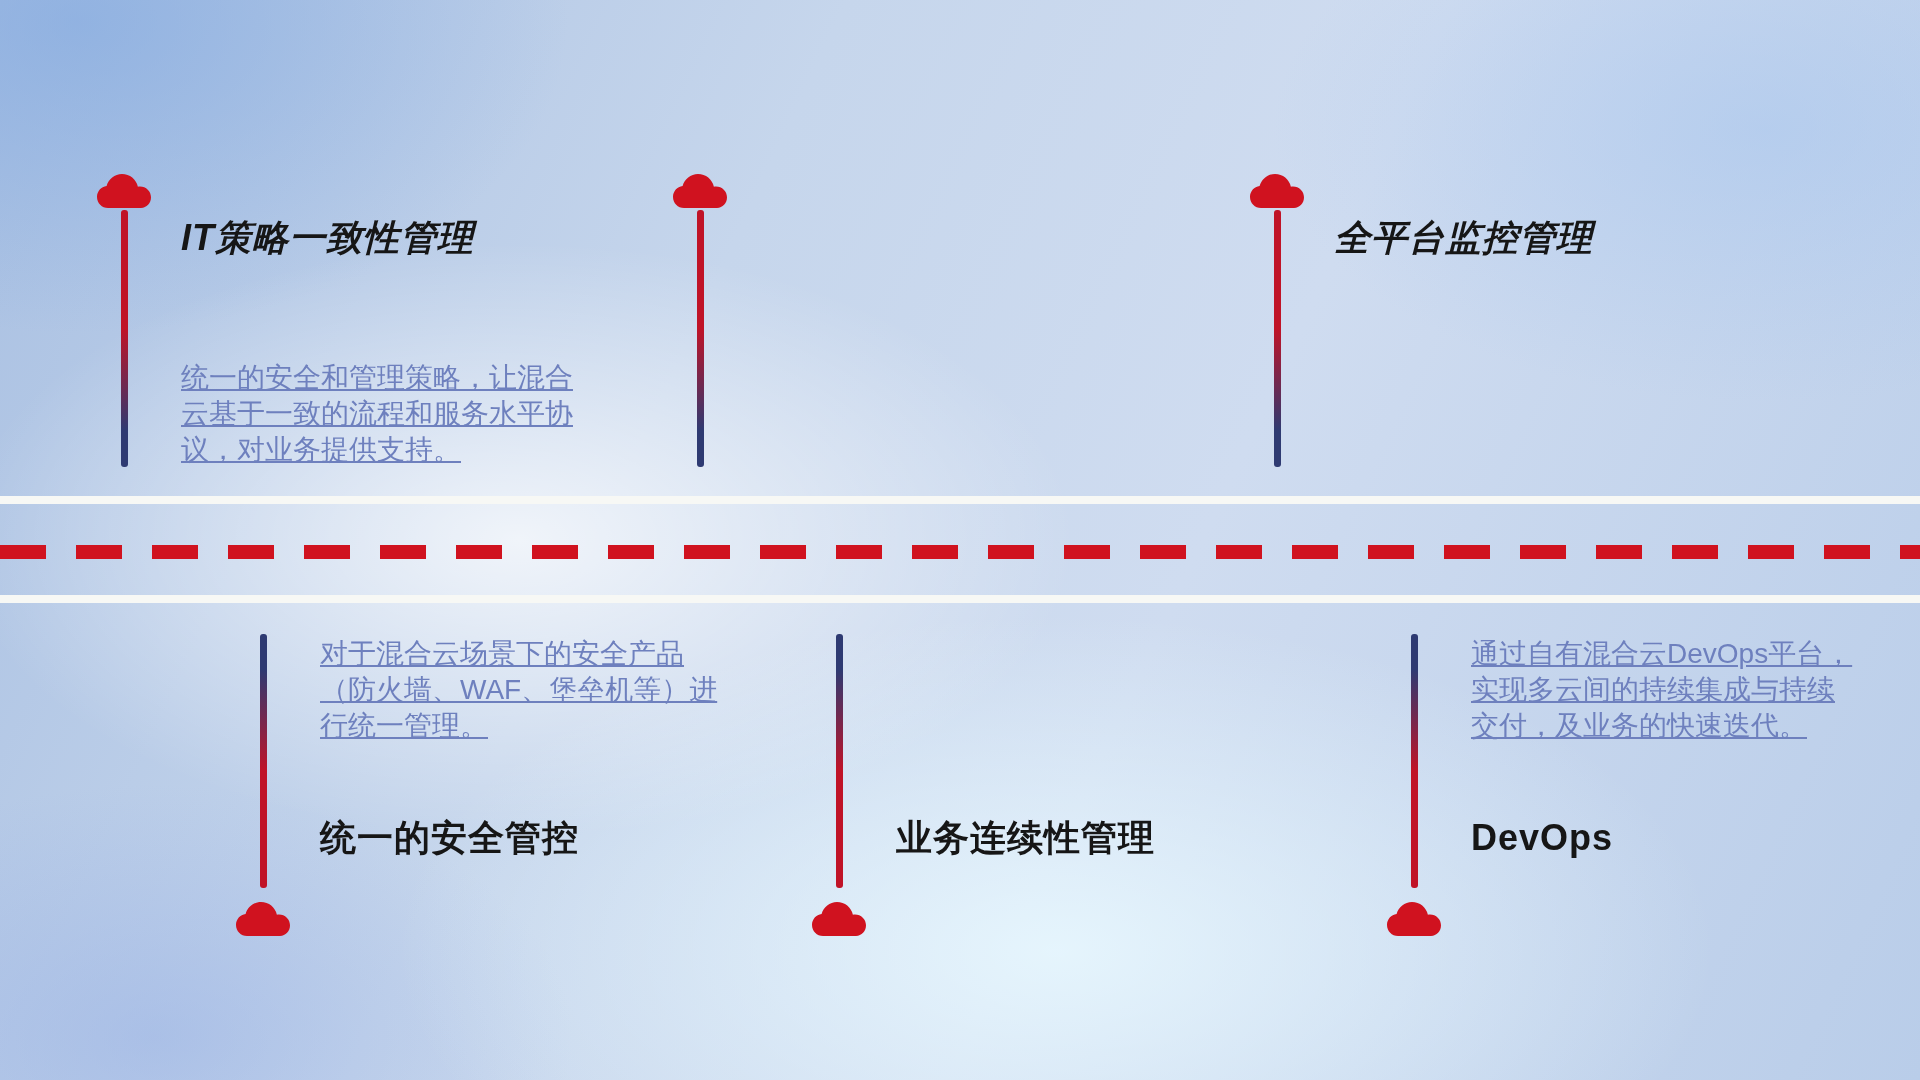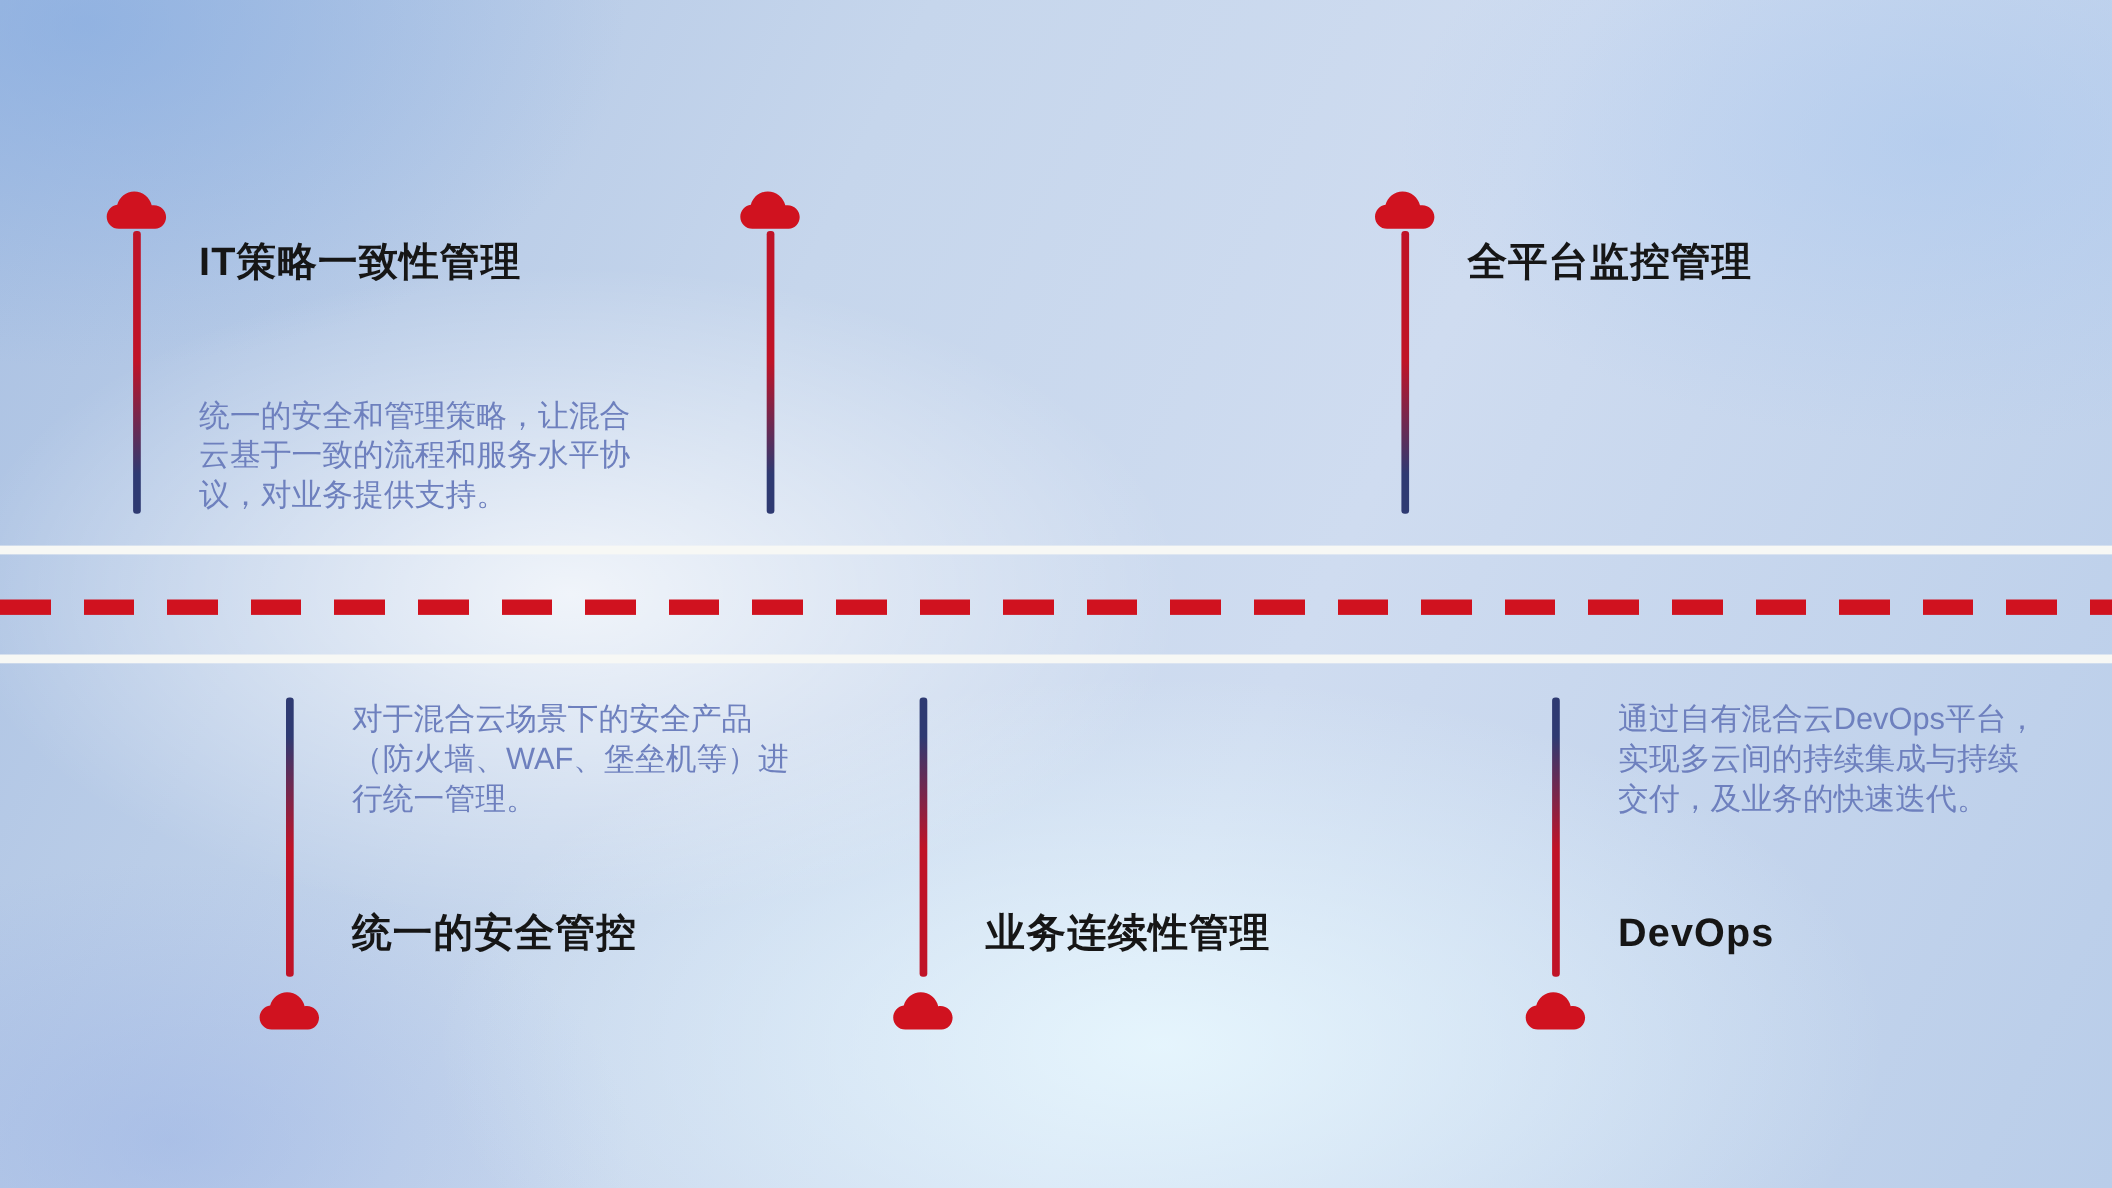--- a/index.html
+++ b/index.html
@@ -99,27 +99,28 @@
     line-height: 44px;
   }
   .item-desc {
     position: absolute;
     left: 86px;
     width: 474px;
     font-size: 28px;
     line-height: 36px;
     color: var(--desc);
     white-space: pre-line;
-  }
-
-  .top-item .item-title { top: 46px; }
+    text-decoration: underline;
+  }
+
+  .top-item .item-title { top: 46px; font-style: italic; }
   .top-item .item-desc  { top: 190px; }
 
   .bottom-item .item-desc  { top: 2px; }
-  .bottom-item .item-title { top: 192px; }
+  .bottom-item .item-title { top: 182px; }
 
   
   .item.t1 { left: 95px;   top: 170px; }
   .item.t2 { left: 671px;  top: 170px; }
   .item.t3 { left: 1248px; top: 170px; }
   .item.b1 { left: 234px;  top: 634px; }
   .item.b2 { left: 810px;  top: 634px; }
   .item.b3 { left: 1385px; top: 634px; }
 </style>
 </head>

